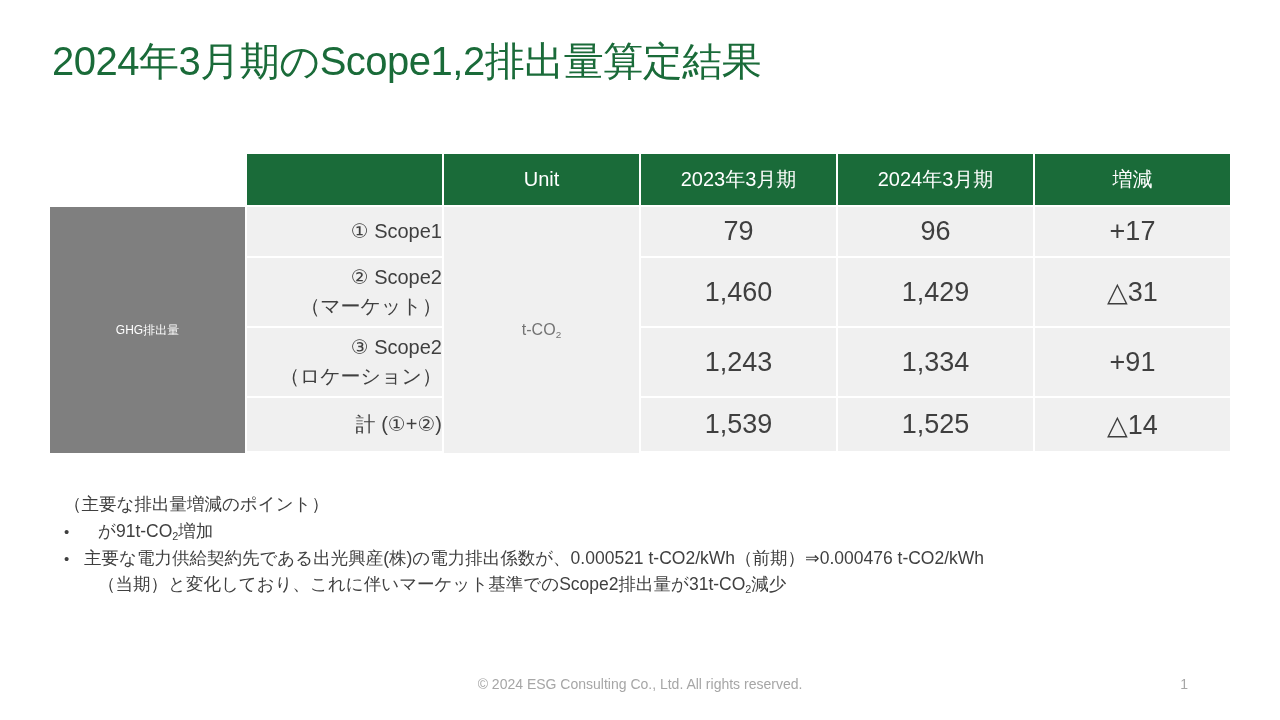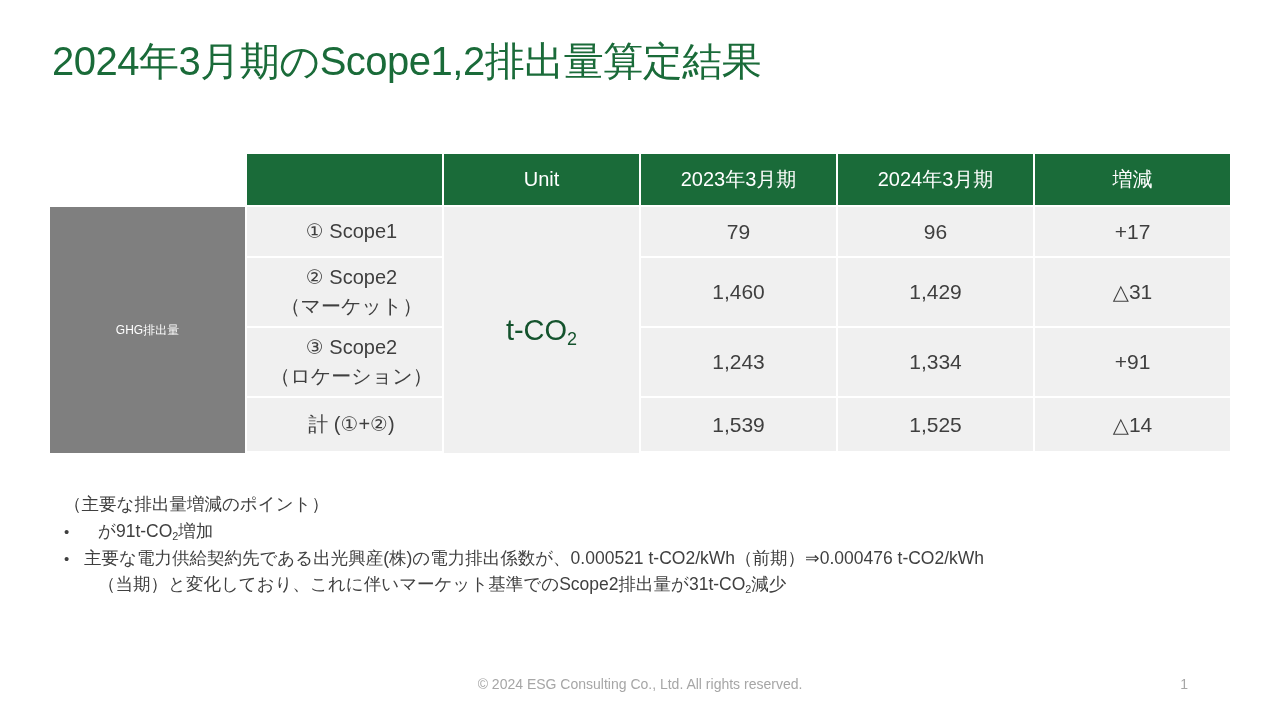--- a/index.html
+++ b/index.html
@@ -78,39 +78,39 @@
     font-size: 12px;
     text-align: center;
     vertical-align: middle;
     border-right: 2px solid #ffffff;
   }
 
   .item-cell {
     background: #f0f0f0;
     color: #3f3f3f;
     font-size: 20px;
-    text-align: center;
+    text-align: right;
     padding-left: 14px !important;
     border-right: 2px solid #ffffff;
     border-bottom: 2px solid #ffffff;
     line-height: 29px;
   }
 
   .unit-cell {
     background: #f0f0f0;
-    color: #14532d;
-    font-size: 29px;
+    color: #737373;
+    font-size: 16px;
     text-align: center;
     border-right: 2px solid #ffffff;
   }
 
   .num-cell {
     background: #f0f0f0;
     color: #3f3f3f;
-    font-size: 21px;
+    font-size: 27px;
     text-align: center;
     border-right: 2px solid #ffffff;
     border-bottom: 2px solid #ffffff;
   }
   .num-cell.last { border-right: none; }
 
   .r1 { height: 51px; }
   .r2 { height: 70px; }
   .r3 { height: 70px; }
   .r4 { height: 55px; }

